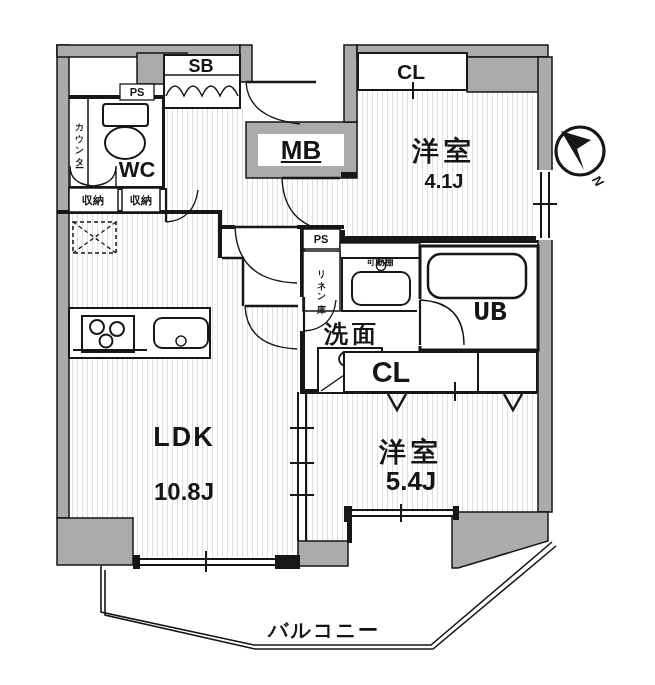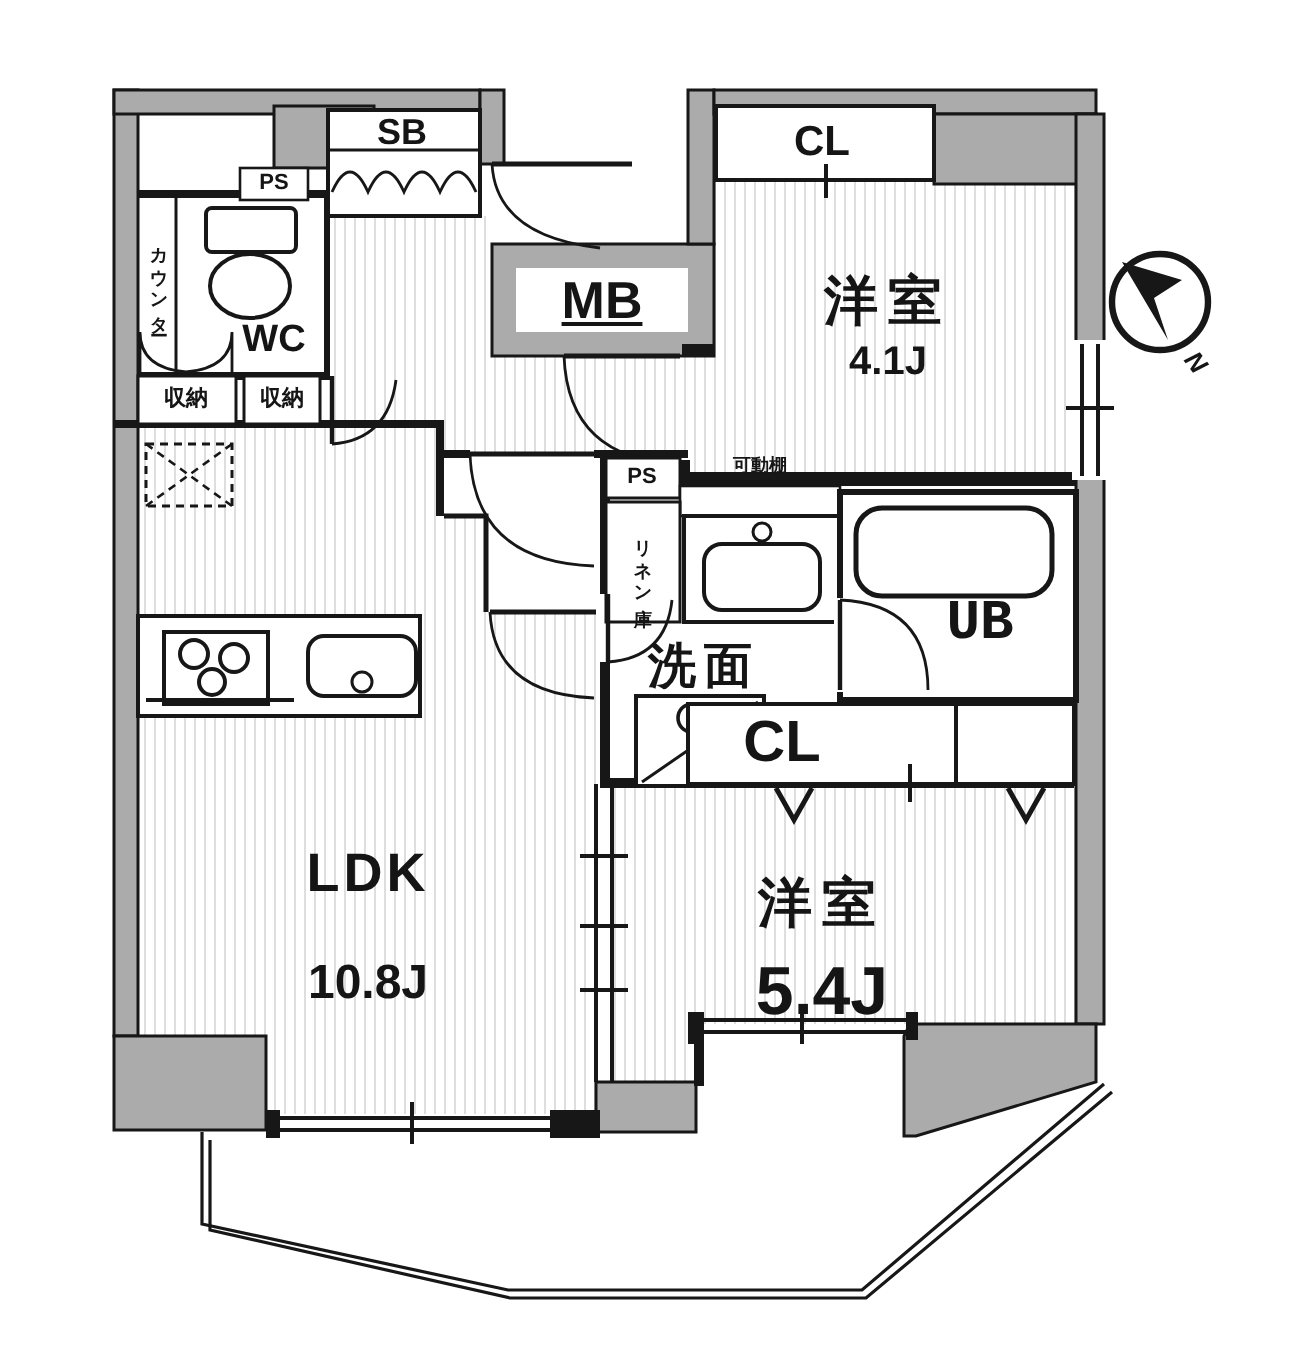--- a/index.html
+++ b/index.html
@@ -167,31 +167,32 @@
 
   <g>
     <circle class="ln" stroke-width="3.2" cx="580" cy="151" r="24"></circle>
     <path class="blk" d="M561,131 L584,170 L577,149 L591,140 Z"></path>
   </g>
 </svg>
 
 <div class="lbl" style="left:201px;top:66px;font-size:18px;">SB</div>
 <div class="lbl" style="left:137px;top:92px;font-size:11px;">PS</div>
 <div class="lbl v" style="left:79px;top:140px;font-size:9px;font-weight:600;">カウンター</div>
-<div class="lbl" style="left:137px;top:170px;font-size:19px;">WC</div>
+<div class="lbl" style="left:137px;top:170px;font-size:22px;">WC</div>
 <div class="lbl" style="left:93px;top:200px;font-size:11px;">収納</div>
 <div class="lbl" style="left:141px;top:200px;font-size:11px;">収納</div>
 <div class="lbl" style="left:301px;top:150px;font-size:26px;text-decoration:underline;">MB</div>
 <div class="lbl" style="left:411px;top:71px;font-size:21px;">CL</div>
 <div class="lbl" style="left:444px;top:151px;font-size:27px;letter-spacing:5px;">洋室</div>
 <div class="lbl" style="left:444px;top:181px;font-size:20px;">4.1J</div>
 <div class="lbl" style="left:598px;top:181px;font-size:13px;font-style:italic;transform:translate(-50%,-50%) rotate(52deg);">N</div>
 <div class="lbl" style="left:321px;top:239px;font-size:11px;">PS</div>
-<div class="lbl" style="left:380px;top:233px;font-size:9px;font-weight:600;">可動棚</div>
+<div class="lbl" style="left:380px;top:262px;font-size:9px;font-weight:600;">可動棚</div>
 <div class="lbl v" style="left:321px;top:281px;font-size:9px;font-weight:600;">リネン庫</div>
 <div class="lbl" style="left:352px;top:322px;font-size:24px;letter-spacing:4px;margin-top:12px;">洗面</div>
 <div class="lbl" style="left:490px;top:313px;font-size:28px;font-family:Liberation Mono, monospace;">UB</div>
 <div class="lbl" style="left:391px;top:372px;font-size:29px;">CL</div>
 <div class="lbl" style="left:411px;top:452px;font-size:27px;letter-spacing:5px;">洋室</div>
-<div class="lbl" style="left:411px;top:496px;font-size:34px;">5.4J</div>
+<div class="lbl" style="left:411px;top:481px;font-size:26px;">5.4J</div>
 <div class="lbl" style="left:184px;top:437px;font-size:27px;letter-spacing:2px;text-align:center;">LDK</div>
 <div class="lbl" style="left:184px;top:492px;font-size:24px;text-align:center;">10.8J</div>
+<div class="lbl" style="left:324px;top:630px;font-size:20px;letter-spacing:2px;">バルコニー</div>
 </div>
 
 </body></html>

